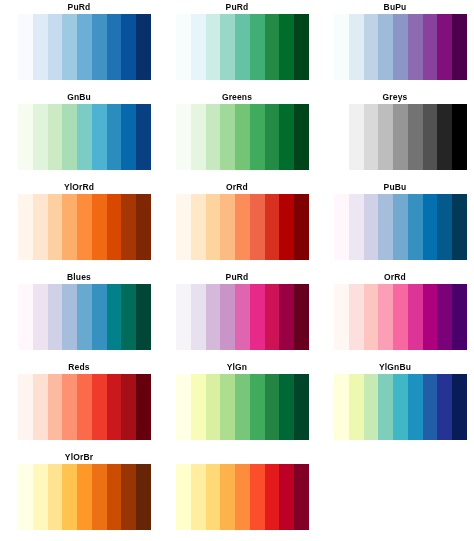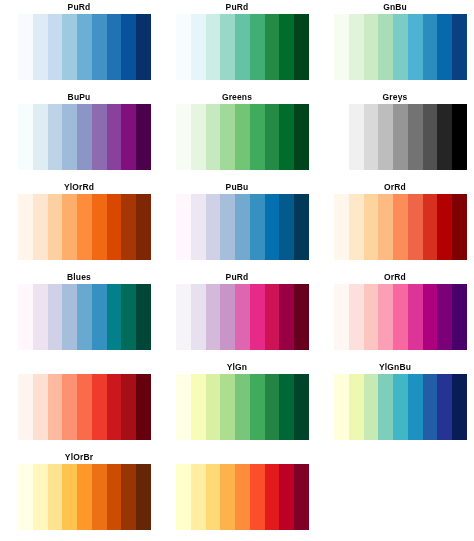--- a/index.html
+++ b/index.html
@@ -80,48 +80,48 @@
         <div class="cmap-band" style="background-color: rgb(204, 236, 230);"></div>
         <div class="cmap-band" style="background-color: rgb(153, 216, 201);"></div>
         <div class="cmap-band" style="background-color: rgb(102, 194, 164);"></div>
         <div class="cmap-band" style="background-color: rgb(65, 174, 118);"></div>
         <div class="cmap-band" style="background-color: rgb(35, 139, 69);"></div>
         <div class="cmap-band" style="background-color: rgb(0, 109, 44);"></div>
         <div class="cmap-band" style="background-color: rgb(0, 68, 27);"></div>
       </div>
     </div>
     <div class="cmap-cell">
+      <div class="cmap-label">BuPu</div>
+      <div class="cmap-swatch">
+        <div class="cmap-band" style="background-color: rgb(247, 252, 253);"></div>
+        <div class="cmap-band" style="background-color: rgb(224, 236, 244);"></div>
+        <div class="cmap-band" style="background-color: rgb(191, 211, 230);"></div>
+        <div class="cmap-band" style="background-color: rgb(158, 188, 218);"></div>
+        <div class="cmap-band" style="background-color: rgb(140, 150, 198);"></div>
+        <div class="cmap-band" style="background-color: rgb(140, 107, 177);"></div>
+        <div class="cmap-band" style="background-color: rgb(136, 65, 157);"></div>
+        <div class="cmap-band" style="background-color: rgb(129, 15, 124);"></div>
+        <div class="cmap-band" style="background-color: rgb(77, 0, 75);"></div>
+      </div>
+    </div>
+    <div class="cmap-cell">
       <div class="cmap-label">GnBu</div>
       <div class="cmap-swatch">
         <div class="cmap-band" style="background-color: rgb(247, 252, 240);"></div>
         <div class="cmap-band" style="background-color: rgb(224, 243, 219);"></div>
         <div class="cmap-band" style="background-color: rgb(204, 235, 197);"></div>
         <div class="cmap-band" style="background-color: rgb(168, 221, 181);"></div>
         <div class="cmap-band" style="background-color: rgb(123, 204, 196);"></div>
         <div class="cmap-band" style="background-color: rgb(78, 179, 211);"></div>
         <div class="cmap-band" style="background-color: rgb(43, 140, 190);"></div>
         <div class="cmap-band" style="background-color: rgb(8, 104, 172);"></div>
         <div class="cmap-band" style="background-color: rgb(8, 64, 129);"></div>
       </div>
     </div>
     <div class="cmap-cell">
-      <div class="cmap-label">BuPu</div>
-      <div class="cmap-swatch">
-        <div class="cmap-band" style="background-color: rgb(247, 252, 253);"></div>
-        <div class="cmap-band" style="background-color: rgb(224, 236, 244);"></div>
-        <div class="cmap-band" style="background-color: rgb(191, 211, 230);"></div>
-        <div class="cmap-band" style="background-color: rgb(158, 188, 218);"></div>
-        <div class="cmap-band" style="background-color: rgb(140, 150, 198);"></div>
-        <div class="cmap-band" style="background-color: rgb(140, 107, 177);"></div>
-        <div class="cmap-band" style="background-color: rgb(136, 65, 157);"></div>
-        <div class="cmap-band" style="background-color: rgb(129, 15, 124);"></div>
-        <div class="cmap-band" style="background-color: rgb(77, 0, 75);"></div>
-      </div>
-    </div>
-    <div class="cmap-cell">
       <div class="cmap-label">Greens</div>
       <div class="cmap-swatch">
         <div class="cmap-band" style="background-color: rgb(247, 252, 245);"></div>
         <div class="cmap-band" style="background-color: rgb(229, 245, 224);"></div>
         <div class="cmap-band" style="background-color: rgb(199, 233, 192);"></div>
         <div class="cmap-band" style="background-color: rgb(161, 217, 155);"></div>
         <div class="cmap-band" style="background-color: rgb(116, 196, 118);"></div>
         <div class="cmap-band" style="background-color: rgb(65, 171, 93);"></div>
         <div class="cmap-band" style="background-color: rgb(35, 139, 69);"></div>
         <div class="cmap-band" style="background-color: rgb(0, 109, 44);"></div>
@@ -150,48 +150,48 @@
         <div class="cmap-band" style="background-color: rgb(253, 208, 162);"></div>
         <div class="cmap-band" style="background-color: rgb(253, 174, 107);"></div>
         <div class="cmap-band" style="background-color: rgb(253, 141, 60);"></div>
         <div class="cmap-band" style="background-color: rgb(241, 105, 19);"></div>
         <div class="cmap-band" style="background-color: rgb(217, 72, 1);"></div>
         <div class="cmap-band" style="background-color: rgb(166, 54, 3);"></div>
         <div class="cmap-band" style="background-color: rgb(127, 39, 4);"></div>
       </div>
     </div>
     <div class="cmap-cell">
+      <div class="cmap-label">OrRd</div>
+      <div class="cmap-swatch">
+        <div class="cmap-band" style="background-color: rgb(255, 247, 236);"></div>
+        <div class="cmap-band" style="background-color: rgb(254, 232, 200);"></div>
+        <div class="cmap-band" style="background-color: rgb(253, 212, 158);"></div>
+        <div class="cmap-band" style="background-color: rgb(253, 187, 132);"></div>
+        <div class="cmap-band" style="background-color: rgb(252, 141, 89);"></div>
+        <div class="cmap-band" style="background-color: rgb(239, 101, 72);"></div>
+        <div class="cmap-band" style="background-color: rgb(215, 48, 31);"></div>
+        <div class="cmap-band" style="background-color: rgb(179, 0, 0);"></div>
+        <div class="cmap-band" style="background-color: rgb(127, 0, 0);"></div>
+      </div>
+    </div>
+    <div class="cmap-cell">
       <div class="cmap-label">PuBu</div>
       <div class="cmap-swatch">
         <div class="cmap-band" style="background-color: rgb(255, 247, 251);"></div>
         <div class="cmap-band" style="background-color: rgb(236, 231, 242);"></div>
         <div class="cmap-band" style="background-color: rgb(208, 209, 230);"></div>
         <div class="cmap-band" style="background-color: rgb(166, 189, 219);"></div>
         <div class="cmap-band" style="background-color: rgb(116, 169, 207);"></div>
         <div class="cmap-band" style="background-color: rgb(54, 144, 192);"></div>
         <div class="cmap-band" style="background-color: rgb(5, 112, 176);"></div>
         <div class="cmap-band" style="background-color: rgb(4, 90, 141);"></div>
         <div class="cmap-band" style="background-color: rgb(2, 56, 88);"></div>
       </div>
     </div>
     <div class="cmap-cell">
-      <div class="cmap-label">OrRd</div>
-      <div class="cmap-swatch">
-        <div class="cmap-band" style="background-color: rgb(255, 247, 236);"></div>
-        <div class="cmap-band" style="background-color: rgb(254, 232, 200);"></div>
-        <div class="cmap-band" style="background-color: rgb(253, 212, 158);"></div>
-        <div class="cmap-band" style="background-color: rgb(253, 187, 132);"></div>
-        <div class="cmap-band" style="background-color: rgb(252, 141, 89);"></div>
-        <div class="cmap-band" style="background-color: rgb(239, 101, 72);"></div>
-        <div class="cmap-band" style="background-color: rgb(215, 48, 31);"></div>
-        <div class="cmap-band" style="background-color: rgb(179, 0, 0);"></div>
-        <div class="cmap-band" style="background-color: rgb(127, 0, 0);"></div>
-      </div>
-    </div>
-    <div class="cmap-cell">
       <div class="cmap-label">Blues</div>
       <div class="cmap-swatch">
         <div class="cmap-band" style="background-color: rgb(255, 247, 251);"></div>
         <div class="cmap-band" style="background-color: rgb(236, 226, 240);"></div>
         <div class="cmap-band" style="background-color: rgb(208, 209, 230);"></div>
         <div class="cmap-band" style="background-color: rgb(166, 189, 219);"></div>
         <div class="cmap-band" style="background-color: rgb(103, 169, 207);"></div>
         <div class="cmap-band" style="background-color: rgb(54, 144, 192);"></div>
         <div class="cmap-band" style="background-color: rgb(2, 129, 138);"></div>
         <div class="cmap-band" style="background-color: rgb(1, 108, 89);"></div>
@@ -220,20 +220,21 @@
         <div class="cmap-band" style="background-color: rgb(252, 197, 192);"></div>
         <div class="cmap-band" style="background-color: rgb(250, 159, 181);"></div>
         <div class="cmap-band" style="background-color: rgb(247, 104, 161);"></div>
         <div class="cmap-band" style="background-color: rgb(221, 52, 151);"></div>
         <div class="cmap-band" style="background-color: rgb(174, 1, 126);"></div>
         <div class="cmap-band" style="background-color: rgb(122, 1, 119);"></div>
         <div class="cmap-band" style="background-color: rgb(73, 0, 106);"></div>
       </div>
     </div>
     <div class="cmap-cell">
+      <div class="cmap-label">Reds</div>
       <div class="cmap-swatch">
         <div class="cmap-band" style="background-color: rgb(255, 245, 240);"></div>
         <div class="cmap-band" style="background-color: rgb(254, 224, 210);"></div>
         <div class="cmap-band" style="background-color: rgb(252, 187, 161);"></div>
         <div class="cmap-band" style="background-color: rgb(252, 146, 114);"></div>
         <div class="cmap-band" style="background-color: rgb(251, 106, 74);"></div>
         <div class="cmap-band" style="background-color: rgb(239, 59, 44);"></div>
         <div class="cmap-band" style="background-color: rgb(203, 24, 29);"></div>
         <div class="cmap-band" style="background-color: rgb(165, 15, 21);"></div>
         <div class="cmap-band" style="background-color: rgb(103, 0, 13);"></div>

